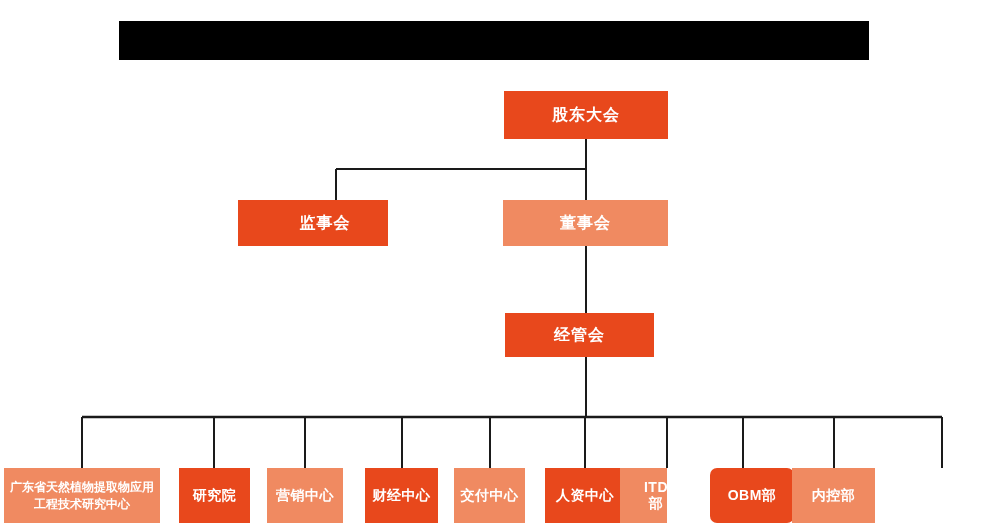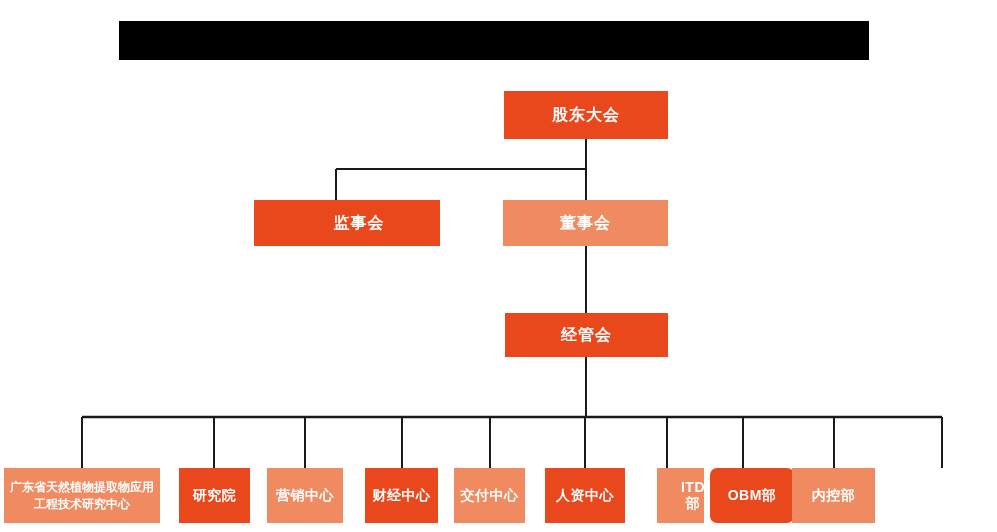--- a/index.html
+++ b/index.html
@@ -39,32 +39,32 @@
     text-align: center;
     color: #ffffff;
     font-weight: 700;
     box-sizing: border-box;
   }
   .node.lv-main { font-size: 16px; letter-spacing: 1px; }
   .node.lv-dept { font-size: 14px; letter-spacing: 0.5px; }
   .node.lv-dept-small { font-size: 12px; line-height: 1.4; padding: 2px 5px; letter-spacing: 0; }
 
   .n-shareholders { left: 504px; top: 91px;  width: 164px; height: 48px; }
-  .n-supervisory  { left: 254px; top: 200px; width: 186px; height: 46px; padding-left: 24px; }
+  .n-supervisory  { left: 238px; top: 200px; width: 150px; height: 46px; padding-left: 24px; }
   .n-board        { left: 503px; top: 200px; width: 165px; height: 46px; }
-  .n-management   { left: 505px; top: 313px; width: 163px; height: 44px; }
+  .n-management   { left: 505px; top: 313px; width: 149px; height: 44px; }
 
   .dept { top: 468px; height: 55px; }
   .d0 { left: 4px;   width: 156px; }
   .d1 { left: 179px; width: 71px; }
   .d2 { left: 267px; width: 76px; }
   .d3 { left: 365px; width: 73px; }
   .d4 { left: 454px; width: 71px; }
   .d5 { left: 545px; width: 80px; }
-  .d6 { left: 657px; width: 47px; padding-left: 25px; }
+  .d6 { left: 620px; width: 47px; padding-left: 25px; }
   .d7 { left: 710px; width: 84px; border-radius: 7px; }
   .d8 { left: 792px; width: 83px; }
   .d9 { left: 894px; width: 96px; }
 </style>
 </head>
 <body>
 
 <div class="canvas">
 
   <div class="redacted-bar"></div>

